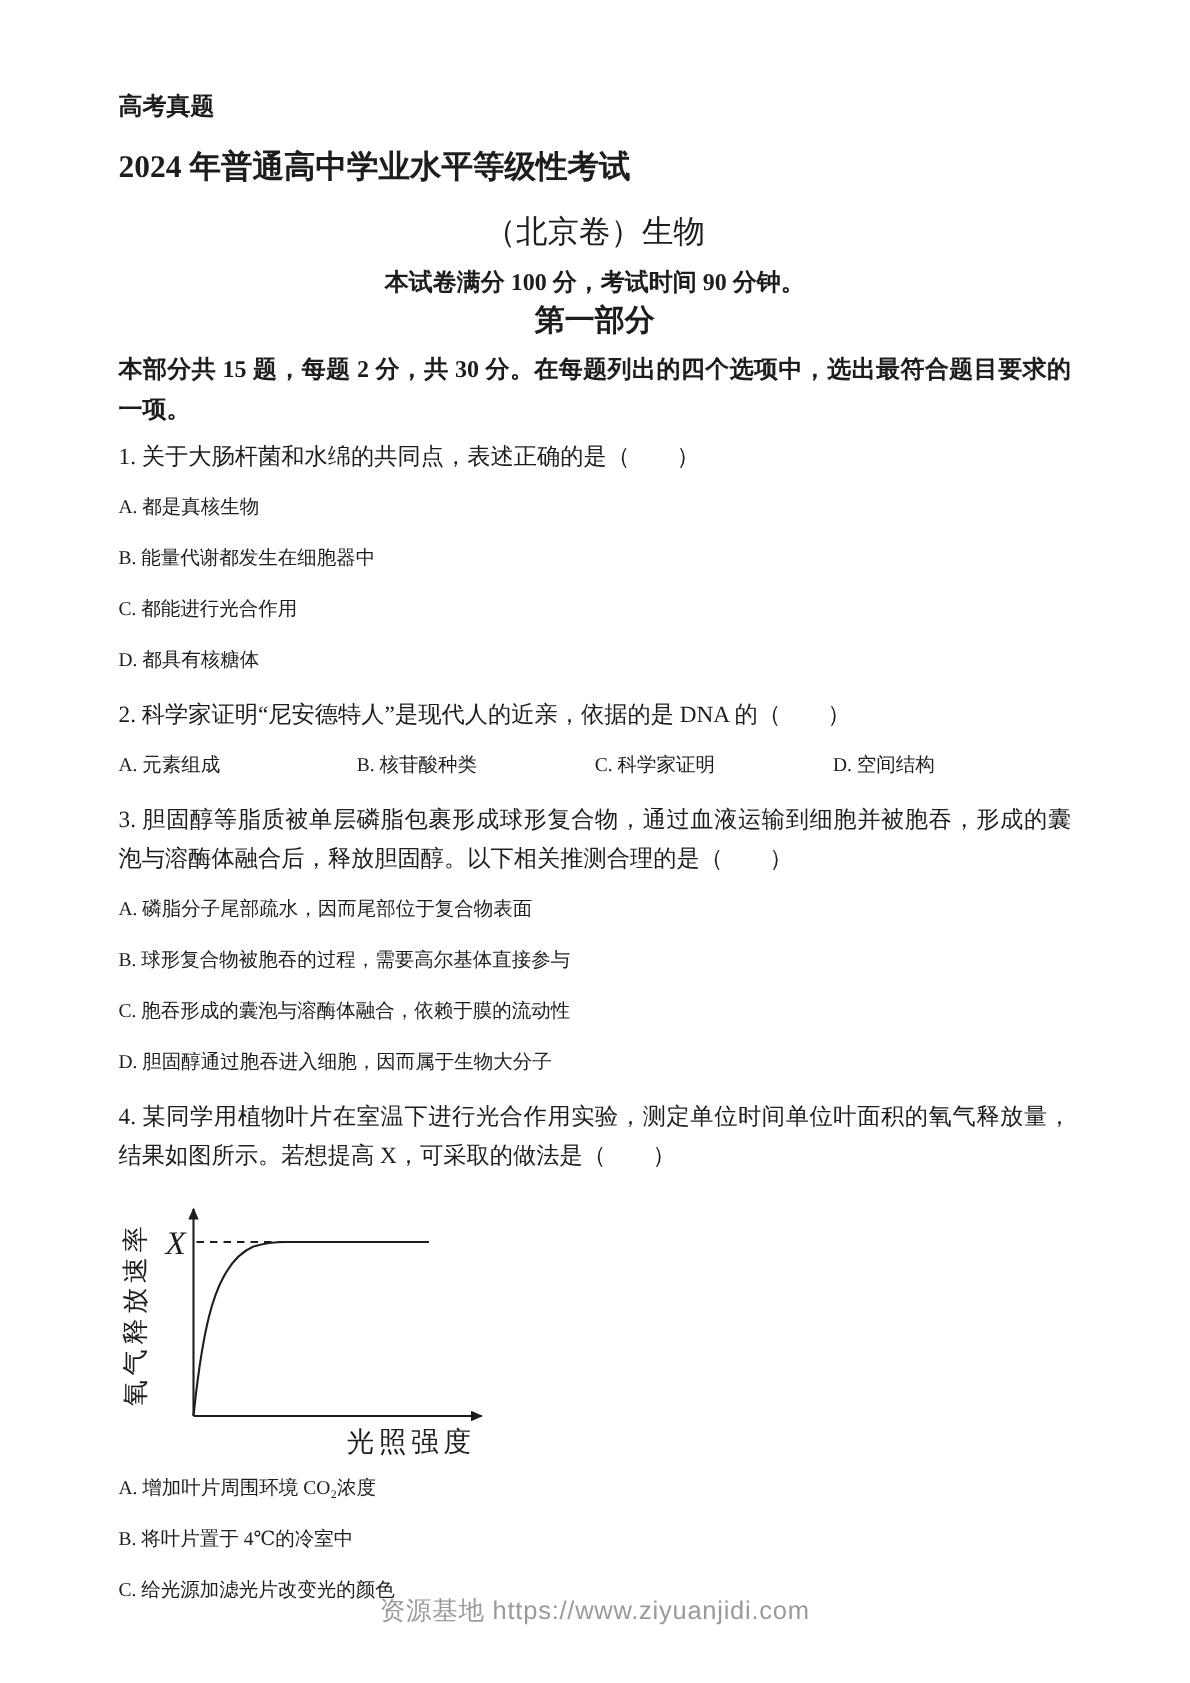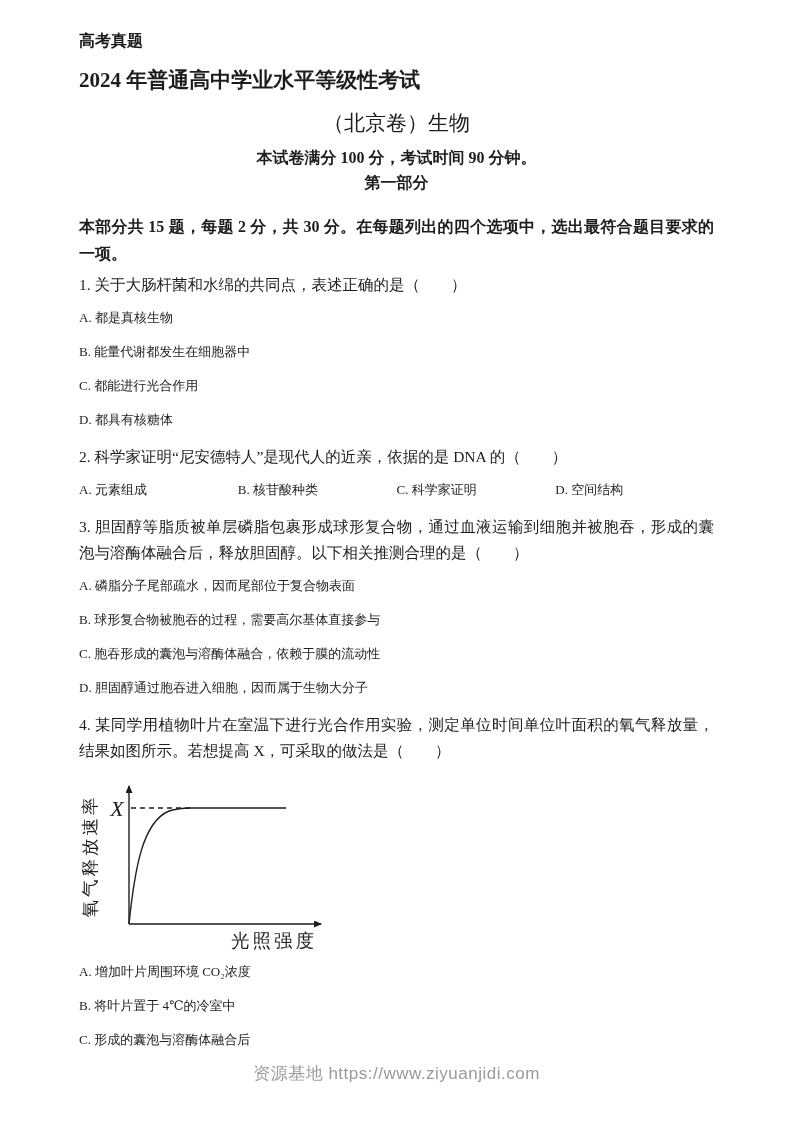--- a/index.html
+++ b/index.html
@@ -2,31 +2,31 @@
 <html><head>
 <meta charset="utf-8">
 <style>
   html,body{margin:0;padding:0;background:#ffffff;}
   .page{
     position:relative;
     width:771px;height:1122px;
     margin:0 auto;
     background:#ffffff;
     box-sizing:border-box;
-    padding:31px 68px 0 68px;
+    padding:62px 68px 0 68px;
     font-family:"Liberation Serif","DejaVu Serif",serif;
     color:#1d1d1d;
     overflow:hidden;
   }
   .tag{font-size:16px;font-weight:bold;line-height:20px;}
   .title{font-size:21px;font-weight:bold;line-height:30px;margin-top:14px;}
   .subtitle{font-size:21px;font-weight:normal;text-align:center;line-height:30px;margin-top:13px;}
   .info{font-size:16px;font-weight:bold;text-align:center;line-height:22px;margin-top:9px;}
-  .section{font-size:16px;font-weight:bold;text-align:center;line-height:22px;margin-top:3px;}
-  .desc{font-size:16px;font-weight:bold;line-height:27px;margin-top:19px;text-align:justify;}
+  .section{font-size:20px;font-weight:bold;text-align:center;line-height:22px;margin-top:3px;}
+  .desc{font-size:16px;font-weight:bold;line-height:27px;margin-top:8px;text-align:justify;}
   .stem{font-size:15.5px;line-height:26px;margin:5px 0 10px 0;text-align:justify;}
   .opt{font-size:13px;line-height:20px;margin:0 0 14px 0;}
   .opt-row{display:flex;margin:0 0 14px 0;}
   .opt-row .opt{flex:0 0 25%;margin:0;}
   .chart{margin:4px 0 8px 0;}
   .chart svg{display:block;}
   .footer{
     position:absolute;left:0;top:1062px;width:100%;
     text-align:center;
     font-family:"Liberation Sans","DejaVu Sans",sans-serif;
@@ -94,18 +94,18 @@
         <text x="38" y="42" text-anchor="middle" font-family="Liberation Serif, DejaVu Serif, serif" font-style="italic" font-size="22" fill="#1d1d1d">X</text>
 
         <text transform="translate(17,82) rotate(-90)" text-anchor="middle" font-size="17.5" letter-spacing="3" fill="#1d1d1d">氧气释放速率</text>
 
         <text x="152" y="173" font-size="18.5" letter-spacing="3" fill="#1d1d1d">光照强度</text>
       </svg>
     </div>
 
     <div class="opt">A. 增加叶片周围环境 CO₂浓度</div>
     <div class="opt">B. 将叶片置于 4℃的冷室中</div>
-    <div class="opt">C. 形成的囊泡与溶酶体融合后</div>
+    <div class="opt">C. 给光源加滤光片改变光的颜色</div>
   </div>
 
   <div class="footer">资源基地 https://www.ziyuanjidi.com</div>
 
 </div>
 
 </body></html>

